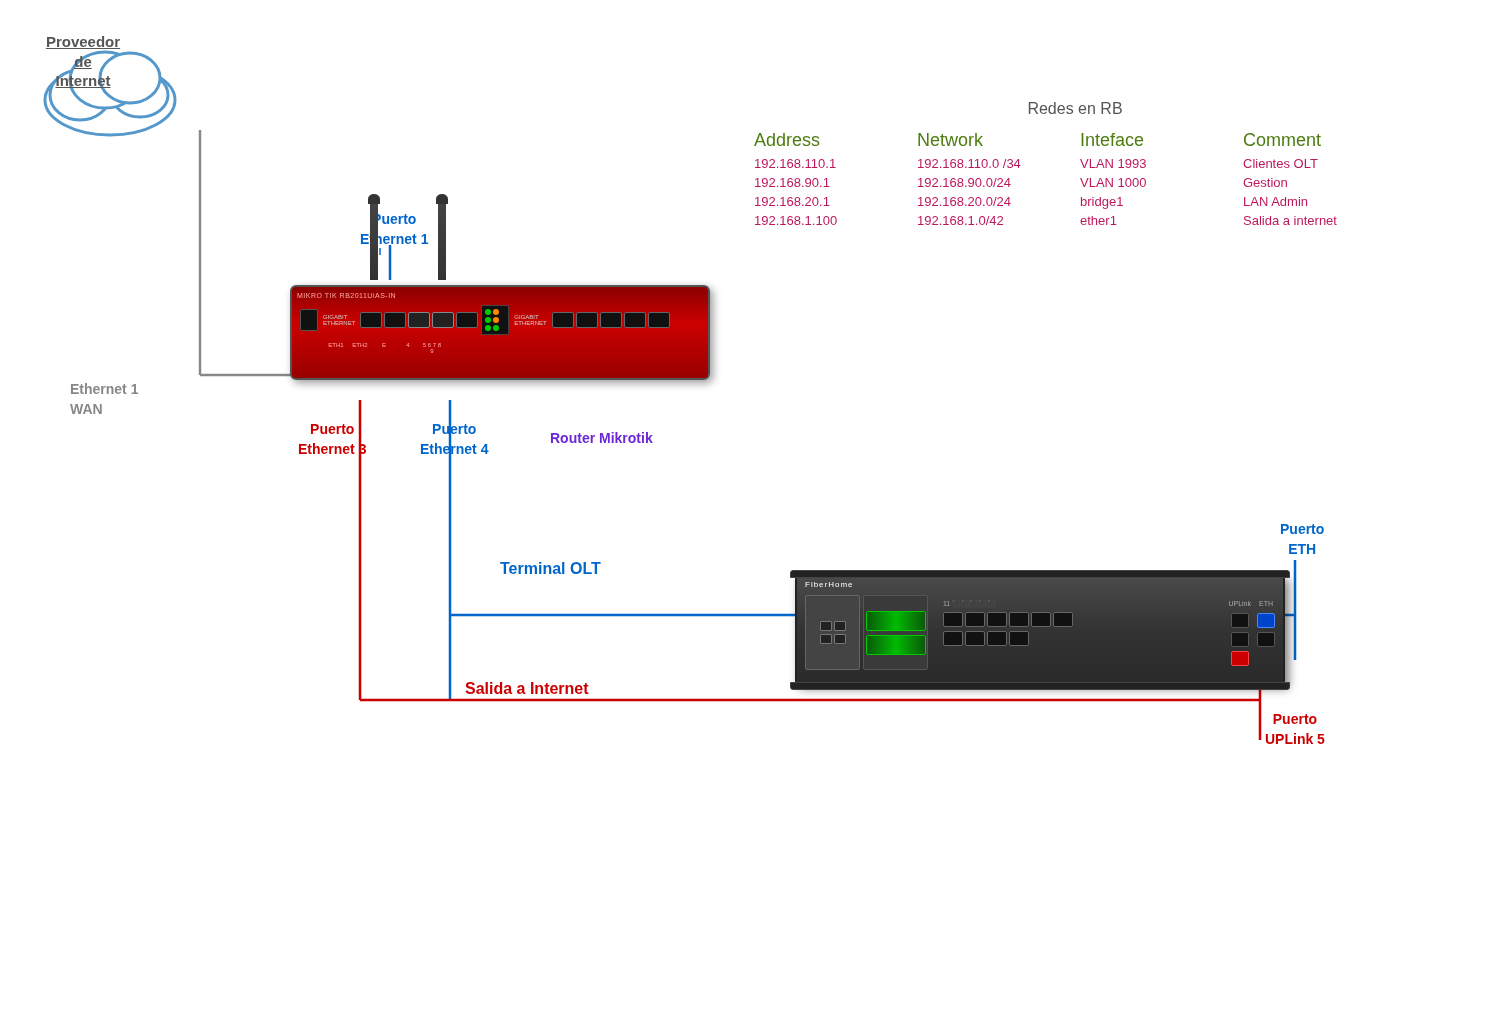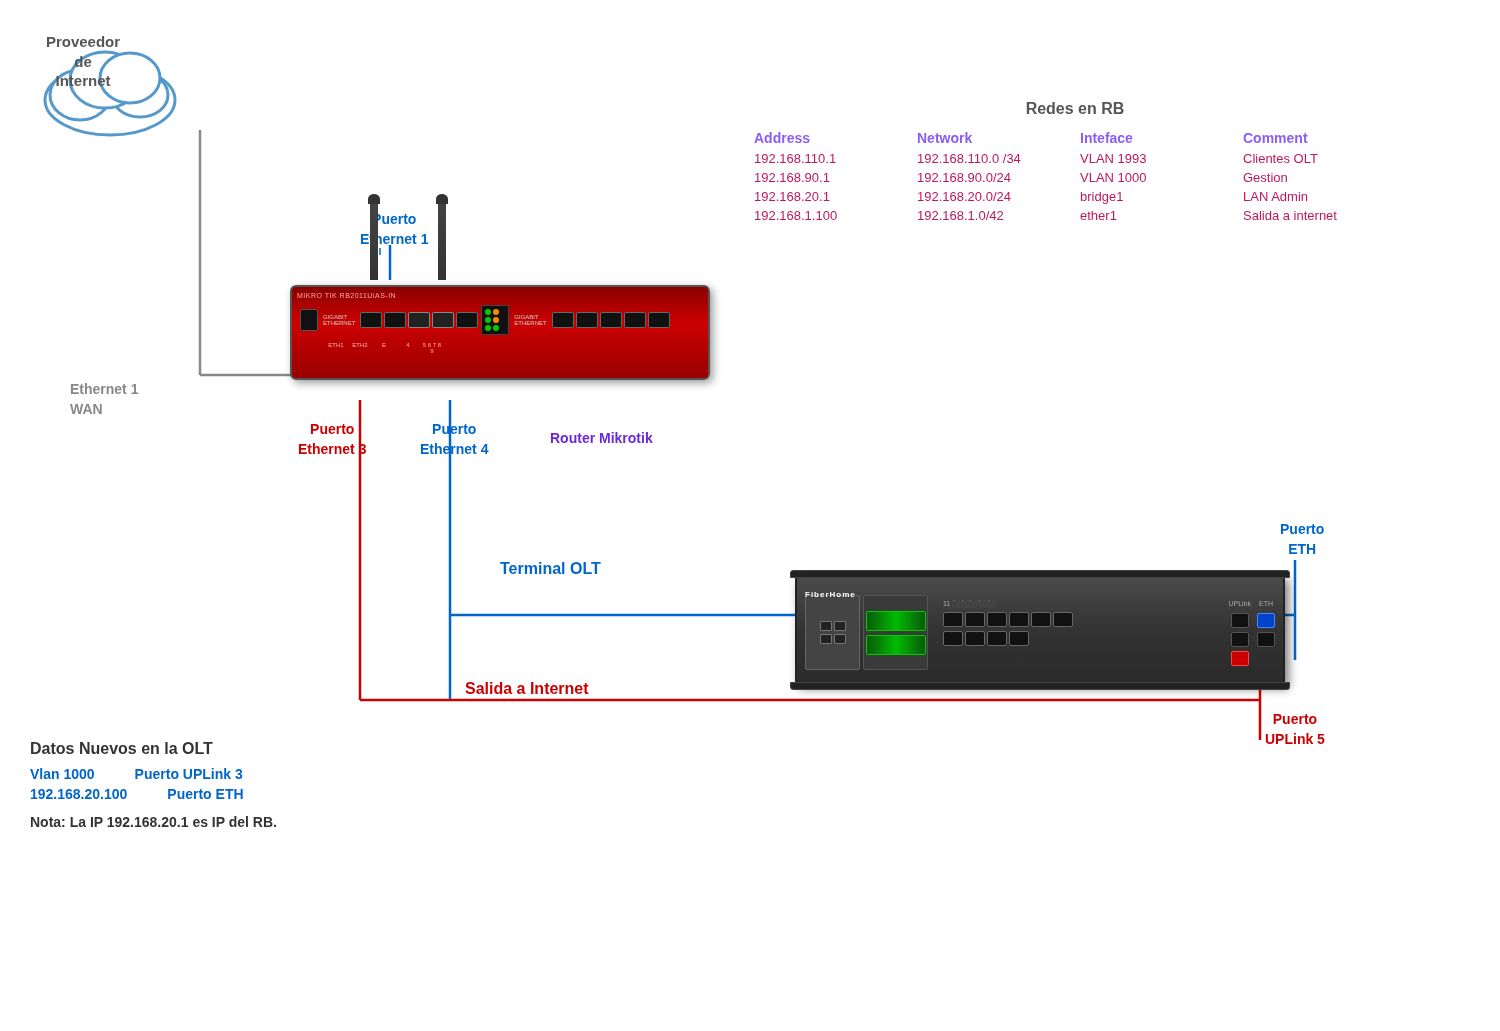--- a/index.html
+++ b/index.html
@@ -33,20 +33,21 @@
     .cloud-label {
       position: absolute;
       top: 32px;
       left: 38px;
       text-align: center;
       font-size: 15px;
       font-weight: bold;
       color: #555;
       line-height: 1.3;
       width: 90px;
+      text-decoration: underline;
     }
 
     
     .eth1-wan-label {
       position: absolute;
       top: 380px;
       left: 70px;
       font-size: 14px;
       font-weight: bold;
       color: #888;
@@ -145,34 +146,34 @@
 
     
     .redes-table {
       position: absolute;
       top: 100px;
       left: 750px;
       width: 650px;
     }
     .redes-title {
       font-size: 16px;
-      font-weight: bold;
+      font-weight: normal;
       color: #555;
       margin-bottom: 10px;
       text-align: center;
     }
     .redes-grid {
       display: grid;
       grid-template-columns: 1fr 1fr 1fr 1fr;
       gap: 2px;
     }
     .redes-col-header {
-      font-size: 14px;
-      font-weight: bold;
-      color: #8b5cf6;
+      font-size: 18px;
+      font-weight: normal;
+      color: #4d7c0f;
       padding: 2px 4px;
     }
     .redes-cell {
       font-size: 13px;
       color: #be185d;
       padding: 1px 4px;
     }
 
     
     .datos-section {
@@ -418,21 +419,21 @@
     <span>Terminal OLT</span>
   </div>
 
   <div class="salida-label">
     <span>Salida a Internet</span>
   </div>
 
   <div style="position:absolute; top:575px; left:795px;">
     <div class="olt-device">
 
-      <div style="position:absolute;top:13px;left:8px;font-size:8px;color:#fff;font-weight:bold;letter-spacing:1px;">FiberHome</div>
+      <div style="position:absolute;top:3px;left:8px;font-size:8px;color:#fff;font-weight:normal;letter-spacing:1px;">FiberHome</div>
       <div style="display:flex;align-items:flex-start;padding:18px 8px 5px 8px;gap:5px;height:100%;">
 
         <div style="display:flex;flex-direction:column;gap:3px;">
           <div style="display:flex;gap:3px;">
 
             <div style="width:55px;height:75px;background:#444;border:1px solid #666;border-radius:2px;display:flex;flex-direction:column;align-items:center;justify-content:center;gap:3px;">
               <div style="display:flex;gap:2px;">
                 <div class="olt-port"></div>
                 <div class="olt-port"></div>
               </div>
@@ -523,26 +524,14 @@
       <div class="redes-cell">bridge1</div>
       <div class="redes-cell">LAN Admin</div>
 
       <div class="redes-cell">192.168.1.100</div>
       <div class="redes-cell">192.168.1.0/42</div>
       <div class="redes-cell">ether1</div>
       <div class="redes-cell">Salida a internet</div>
     </div>
   </div>
 
-  <div class="datos-section">
-    <div class="datos-title">Datos Nuevos en  la OLT</div>
-    <div class="datos-row">
-      <div class="datos-cell">Vlan 1000</div>
-      <div class="datos-cell">Puerto UPLink 3</div>
-    </div>
-    <div class="datos-row">
-      <div class="datos-cell">192.168.20.100</div>
-      <div class="datos-cell">Puerto ETH</div>
-    </div>
-    <div class="nota-text">Nota: La IP 192.168.20.1 es IP del RB.</div>
-  </div>
 
 </div>
 
 </body></html>

